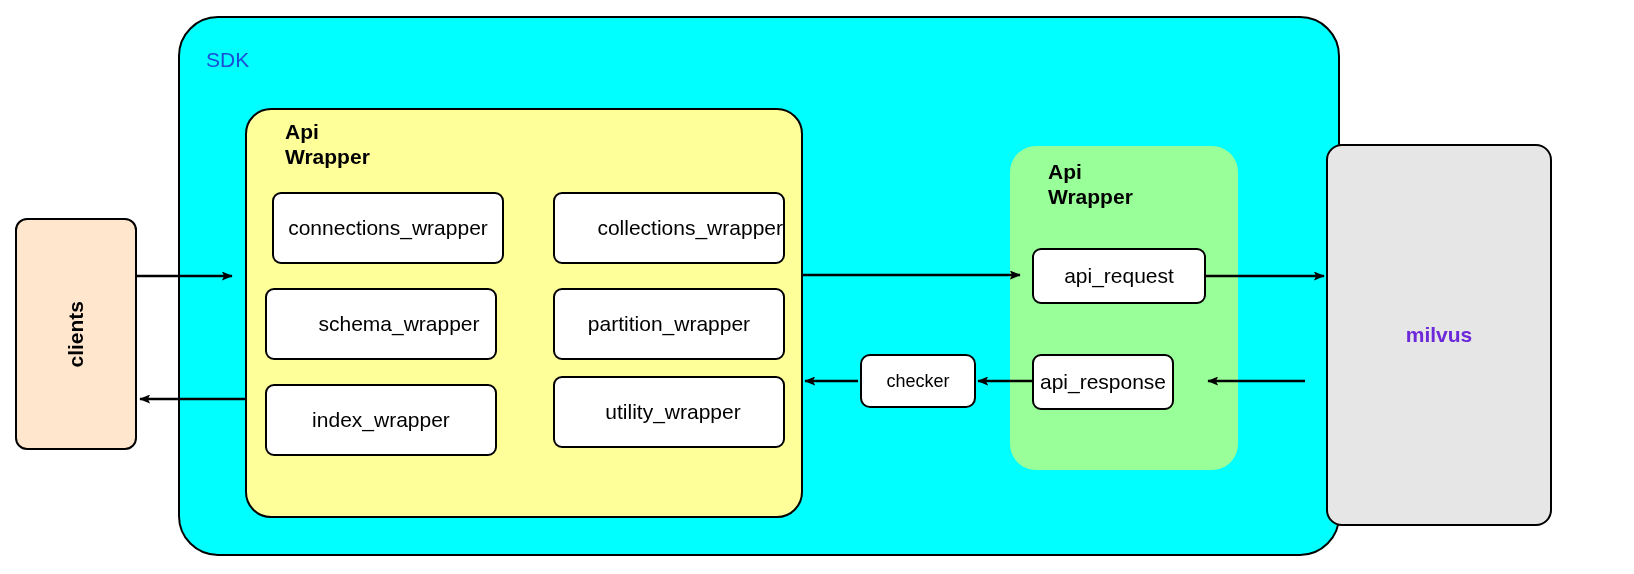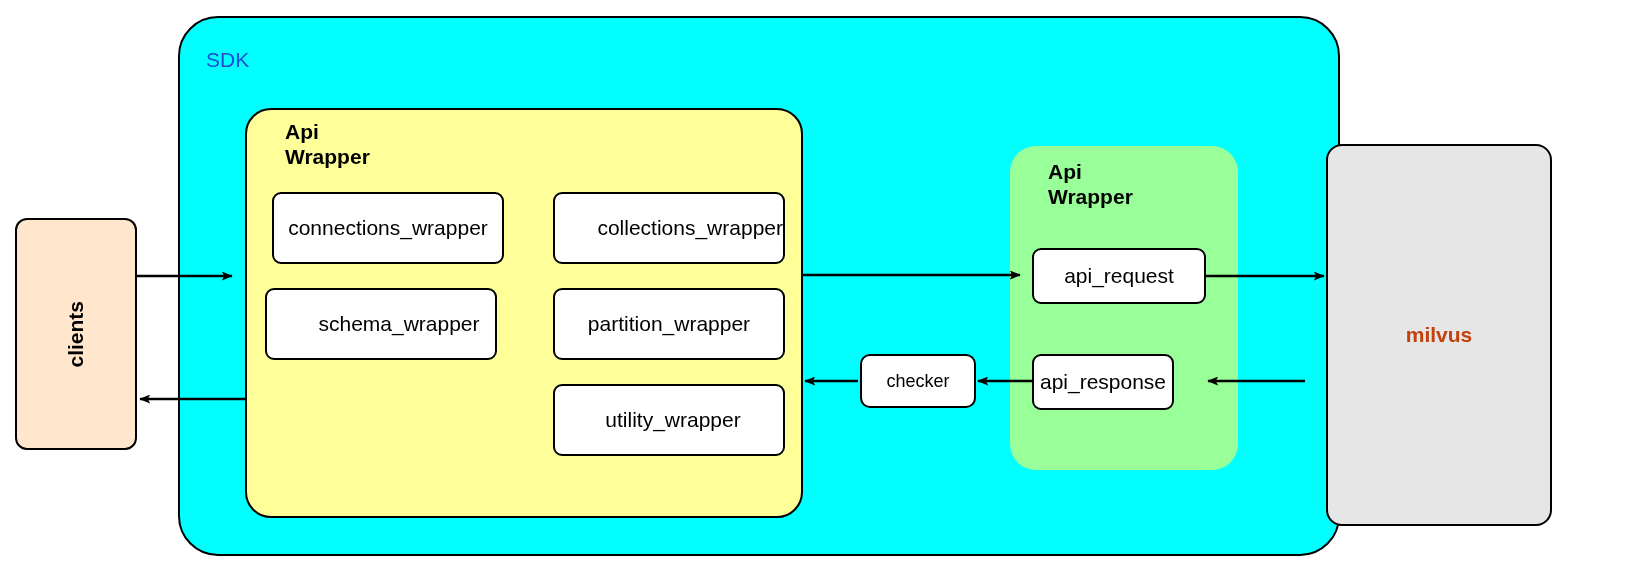--- a/index.html
+++ b/index.html
@@ -26,32 +26,32 @@
 
   
   .wbox{background:#ffffff;border-radius:9px;font-size:21px;color:#000;}
   .gbox{background:#ffffff;border-radius:9px;font-size:21px;color:#000;}
 
   #clients-box{left:15px;top:218px;width:122px;height:232px;background:#ffe6cc;border-radius:12px;}
   #clients-label{font-size:21px;font-weight:bold;color:#000;
                  writing-mode:vertical-rl;transform:rotate(180deg);white-space:nowrap;}
 
   #milvus-box{left:1326px;top:144px;width:226px;height:382px;background:#e6e6e6;border-radius:16px;}
-  #milvus-label{font-size:21px;font-weight:bold;color:#c2410c;}
+  #milvus-label{font-size:21px;font-weight:bold;color:#6d28d9;}
 
   #checker-box{left:860px;top:354px;width:116px;height:54px;background:#ffffff;border-radius:10px;
                font-size:18px;color:#000;}
 
   
   #cell-0{left:272px;top:192px;width:232px;height:72px;}
   #cell-1{left:553px;top:192px;width:232px;height:72px;justify-content:flex-end;}
   #cell-2{left:265px;top:288px;width:232px;height:72px;padding-left:36px;}
   #cell-3{left:553px;top:288px;width:232px;height:72px;}
   #cell-4{left:265px;top:384px;width:232px;height:72px;}
-  #cell-5{left:553px;top:384px;width:232px;height:72px;padding-left:8px;}
+  #cell-5{left:553px;top:376px;width:232px;height:72px;padding-left:8px;}
 
   #api-request-box{left:1032px;top:248px;width:174px;height:56px;}
   #api-response-box{left:1032px;top:354px;width:142px;height:56px;}
 
   #arrows{position:absolute;left:0;top:0;width:1634px;height:574px;pointer-events:none;}
 </style>
 </head>
 <body>
 
 <div id="stage">
@@ -71,20 +71,23 @@
     <span>connections_wrapper</span>
   </div>
   <div class="box wbox" id="cell-1">
     <span>collections_wrapper</span>
   </div>
   <div class="box wbox" id="cell-2">
     <span>schema_wrapper</span>
   </div>
   <div class="box wbox" id="cell-3">
     <span>partition_wrapper</span>
+  </div>
+  <div class="box wbox" id="cell-4">
+    <span>index_wrapper</span>
   </div>
   <div class="box wbox" id="cell-5">
     <span>utility_wrapper</span>
   </div>
 
   <div class="box" id="api-gateway-container">
     <div id="api-gateway-label">
       <span>Api</span><br>
       <span>Wrapper</span>
     </div>

